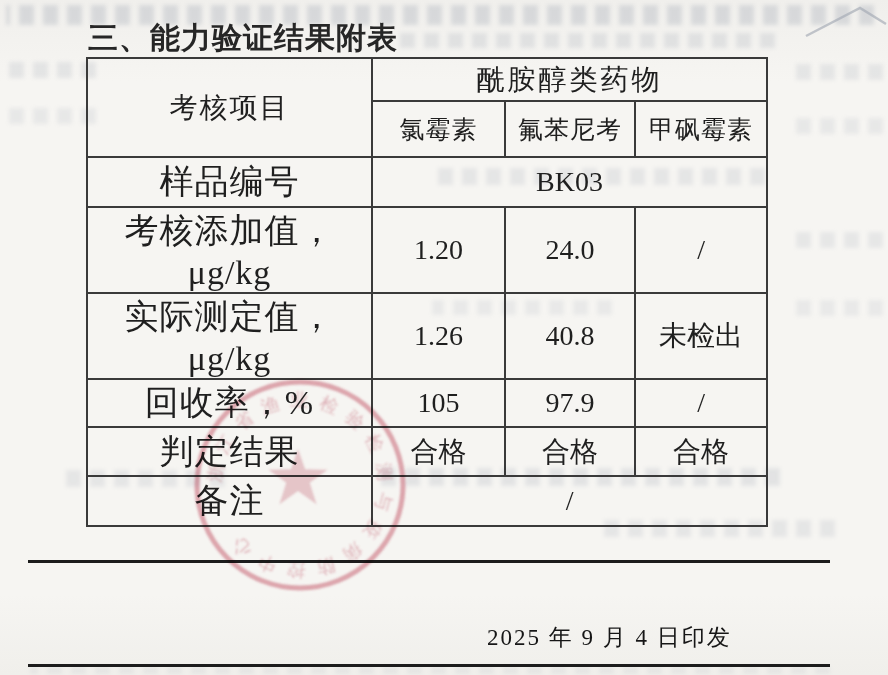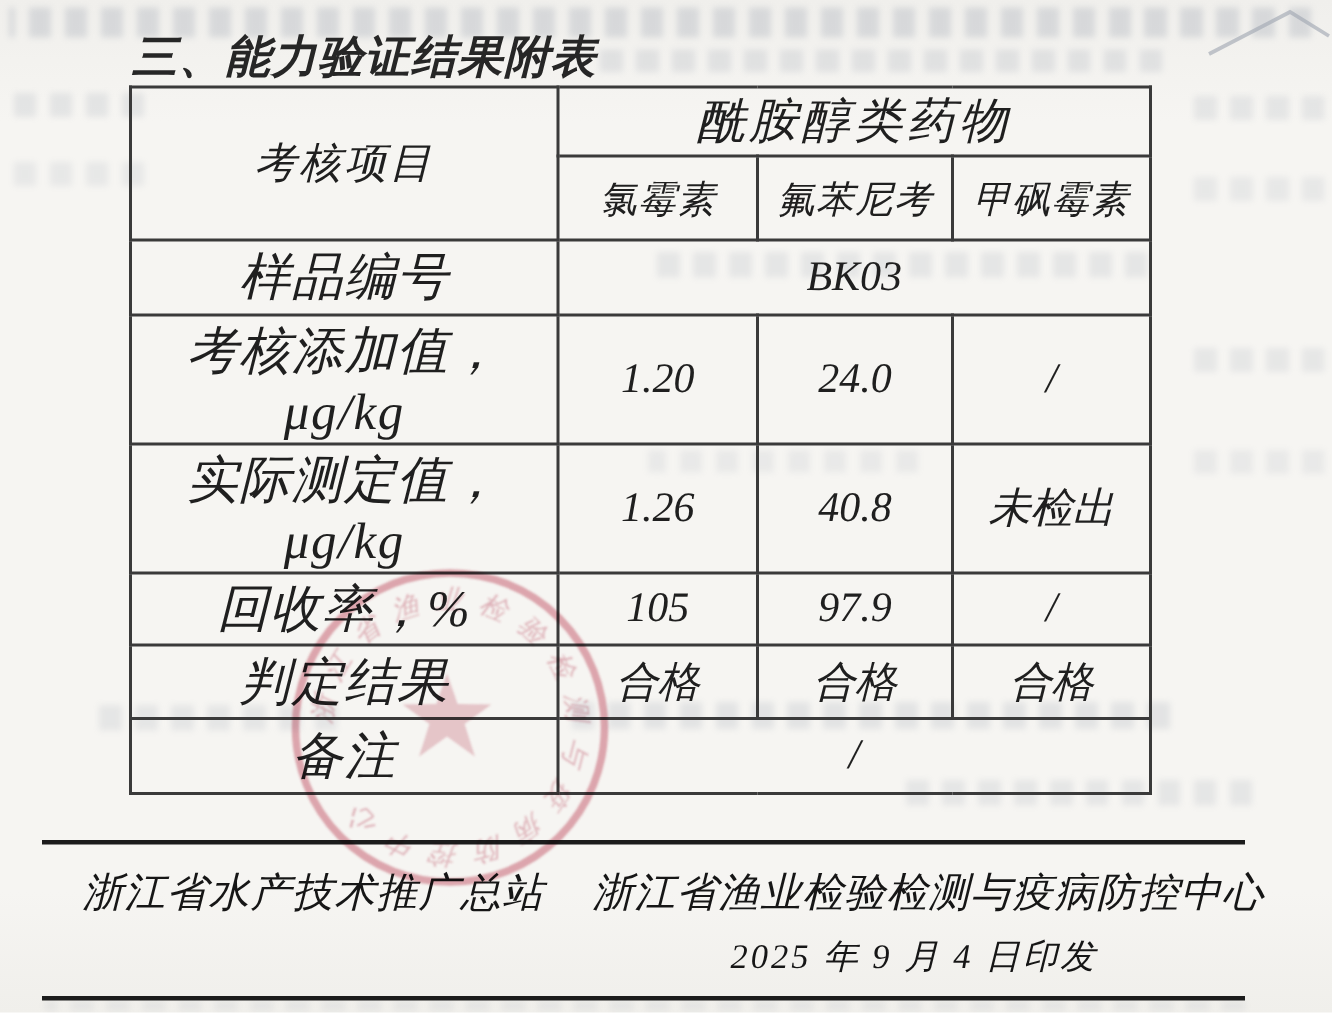--- a/index.html
+++ b/index.html
@@ -1,21 +1,21 @@
 <!DOCTYPE html>
 <html><head>
 <meta charset="utf-8">
 <style>
   html,body{margin:0;padding:0;}
   body{
     width:888px;height:675px;position:relative;overflow:hidden;
     background:linear-gradient(180deg,#f0efec 0%,#f6f5f2 12%,#f6f5f2 88%,#f0efeb 100%);
     font-family:"Liberation Serif", serif;color:#232323;
   }
-  .page{position:absolute;inset:0;font-style:italic;}
+  .page{position:absolute;inset:0;}
   
   .bleed{
     position:absolute;
     background-image:repeating-linear-gradient(90deg, rgba(148,156,170,.65) 0 15px, transparent 15px 24px);
     filter:blur(2.2px);
     transform:scaleX(-1);
   }
   
   .title{
     position:absolute;left:88px;top:18px;width:420px;
@@ -33,21 +33,21 @@
   }
   tr.r1 td{height:41px;}
   tr.r2 td{height:54px;}
   tr.r3 td{height:48px;}
   tr.r4 td{height:44px;}
   tr.r5 td{height:43px;border-radius:12px;}
   tr.r6 td{height:46px;border-radius:11px;}
   tr.r7 td{height:47px;}
   tr.r8 td{height:48px;}
   td.corner{font-size:28px;letter-spacing:2px;}
-  td.group{font-size:32px;letter-spacing:3px;}
+  td.group{font-size:28px;letter-spacing:3px;}
   td.sub{font-size:25px;letter-spacing:1px;}
   td.lbl{font-size:34px;letter-spacing:1px;}
   td.val{font-size:28px;}
   
   .stamp{position:absolute;left:191px;top:376px;width:218px;height:218px;z-index:5;
          mix-blend-mode:multiply;opacity:.92;}
   
   .rule{position:absolute;left:28px;width:802px;height:3px;background:#1c1c1c;z-index:3;}
   .rule.top{top:560px;}
   .rule.bottom{top:664px;}
@@ -150,19 +150,16 @@
     <g filter="url(#soft)">
       <circle cx="109" cy="109" r="103" fill="none" stroke="#c64a60" stroke-width="5" opacity="0.50"></circle>
       <polygon points="107,73 114.1,93.3 136.5,93.7 118.7,106.7 125.6,128.3 107,115 88.4,128.3 95.3,106.7 77.5,93.7 99.9,93.3" fill="#c85f73" opacity="0.34"></polygon>
       <text font-size="18" letter-spacing="10" fill="#c24e64" opacity="0.42" font-family="Liberation Sans, sans-serif">
         <textPath href="#ringpath" startOffset="2">浙江省渔业检验检测与疫病防控中心</textPath>
       </text>
     </g>
   </svg>
 
   <div class="rule top"></div>
-  <div class="orgs">
-    <span>浙江省水产技术推广总站</span><span class="gap"></span><span>浙江省渔业检验检测与疫病防控中心</span>
-  </div>
   <div class="printdate">2025 年 9 月 4 日印发</div>
   <div class="rule bottom"></div>
 
 </div>
 
 </body></html>

